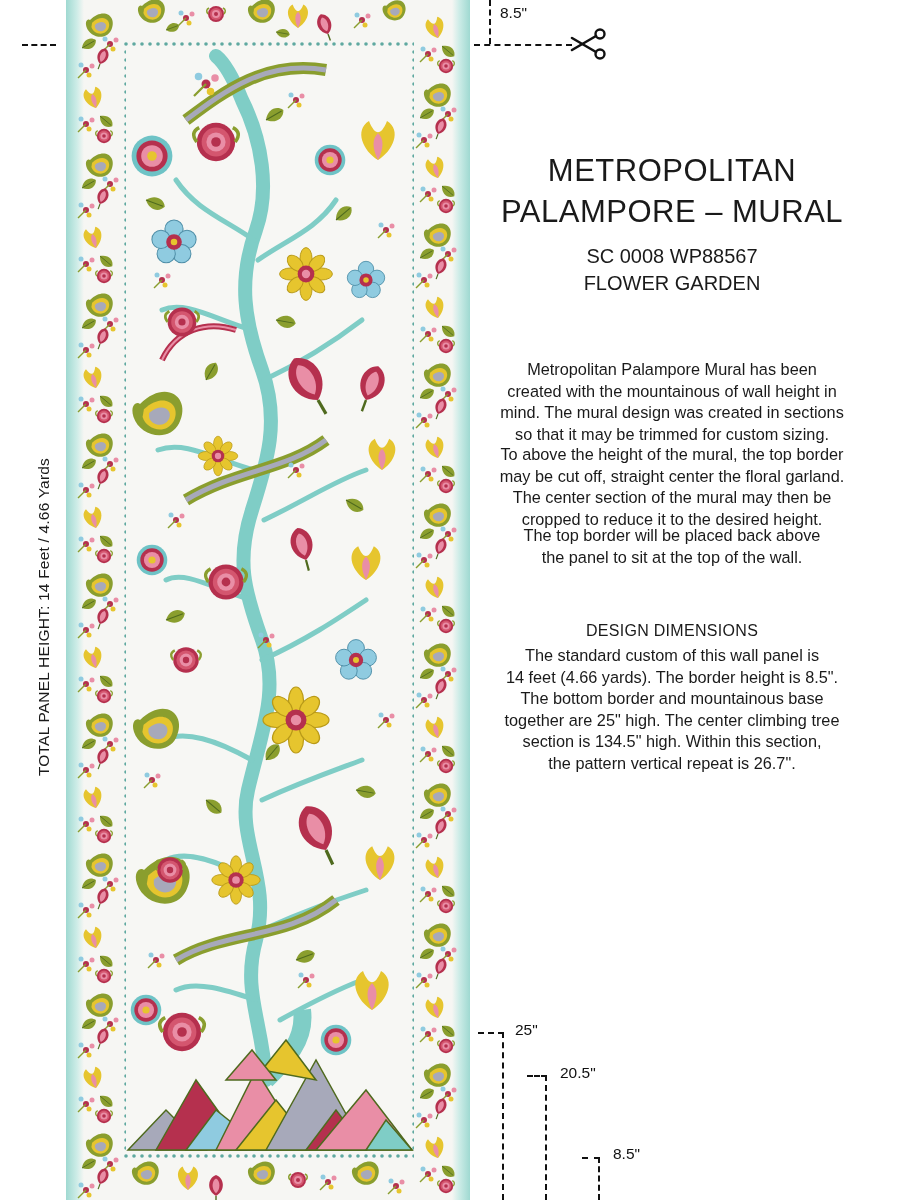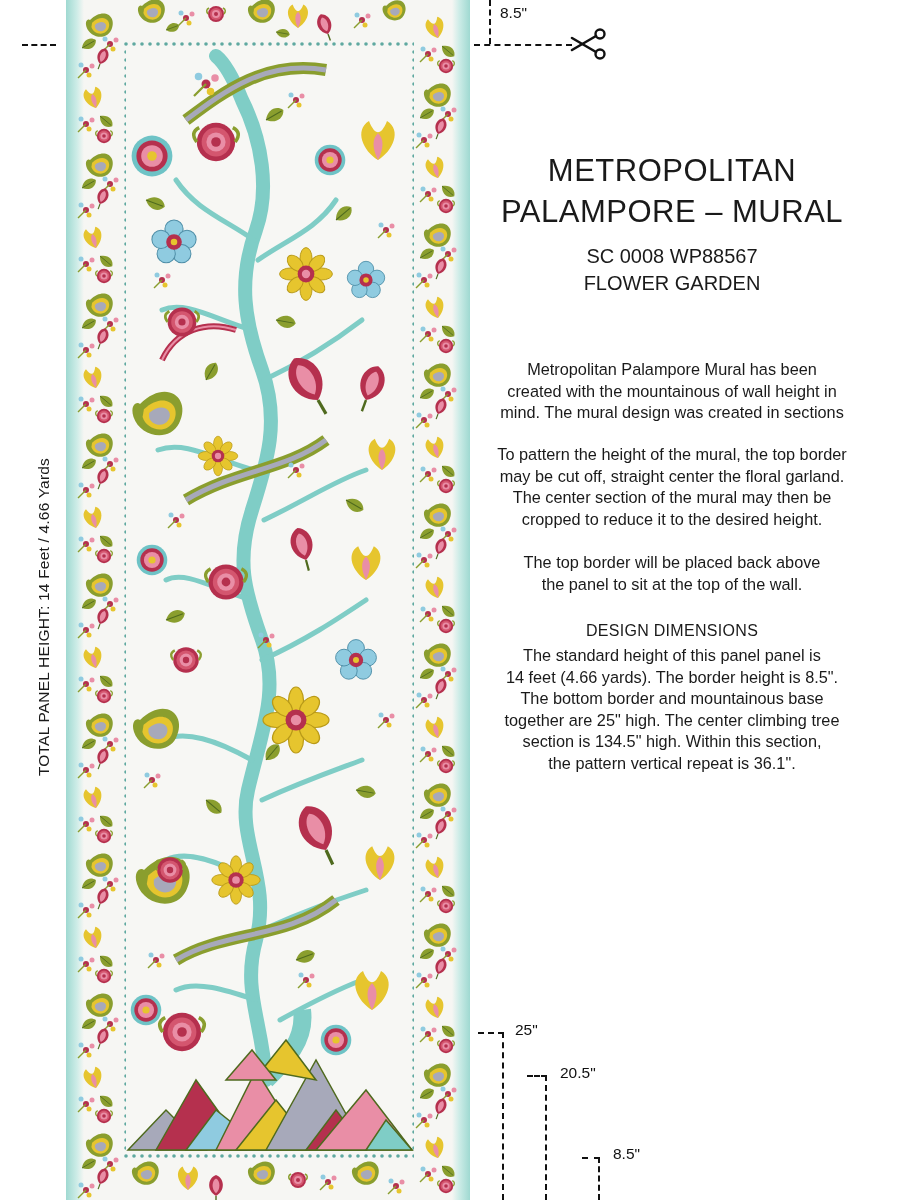--- a/index.html
+++ b/index.html
@@ -20,21 +20,21 @@
   .marker-label { position:absolute; font-size:15.5px; color:#111; white-space:nowrap; }
   .scissors { position:absolute; left:570px; top:28px; width:38px; height:32px; }
 
   
   .text-col { position:absolute; left:472px; width:400px; text-align:center; }
   .title { top:150px; font-size:31px; line-height:41px; letter-spacing:0.5px; color:#1a1a1a; }
   .subtitle { top:243px; font-size:20px; line-height:27px; color:#1a1a1a; }
   .para { font-size:16.3px; line-height:21.6px; color:#1a1a1a; }
   .p1 { top:318px;margin-top:41px; }
   .p2 { top:444px; }
-  .p3 { top:552px; }
+  .p3 { top:525px; }
   .section-h { top:619px; font-size:16px; line-height:24px; letter-spacing:0.3px; }
   .p4 { top:645px; }
   .line { display:block; }
 </style>
 </head>
 <body>
 
 <div class="panel">
   <svg width="404" height="1200" viewBox="0 0 404 1200" xmlns="http://www.w3.org/2000/svg">
     <defs>
@@ -347,36 +347,37 @@
 
 <div class="text-col subtitle">
   <span class="line">SC 0008 WP88567</span>
   <span class="line">FLOWER GARDEN</span>
 </div>
 
 <div class="text-col para p1">
   <span class="line">Metropolitan Palampore Mural has been</span>
   <span class="line">created with the mountainous of wall height in</span>
   <span class="line">mind. The mural design was created in sections</span>
+  <span class="line">so that it may be trimmed for custom sizing.</span>
 </div>
 
 <div class="text-col para p2">
-  <span class="line">To pattern the height of the mural, the top border</span>
+  <span class="line">To above the height of the mural, the top border</span>
   <span class="line">may be cut off, straight center the floral garland.</span>
   <span class="line">The center section of the mural may then be</span>
   <span class="line">cropped to reduce it to the desired height.</span>
 </div>
 
 <div class="text-col para p3">
   <span class="line">The top border will be placed back above</span>
   <span class="line">the panel to sit at the top of the wall.</span>
 </div>
 
 <div class="text-col section-h">DESIGN DIMENSIONS</div>
 
 <div class="text-col para p4">
-  <span class="line">The standard height of this panel panel is</span>
+  <span class="line">The standard custom of this wall panel is</span>
   <span class="line">14 feet (4.66 yards). The border height is 8.5".</span>
   <span class="line">The bottom border and mountainous base</span>
   <span class="line">together are 25" high. The center climbing tree</span>
   <span class="line">section is 134.5" high. Within this section,</span>
-  <span class="line">the pattern vertical repeat is 36.1".</span>
+  <span class="line">the pattern vertical repeat is 26.7".</span>
 </div>
 
 </body></html>

